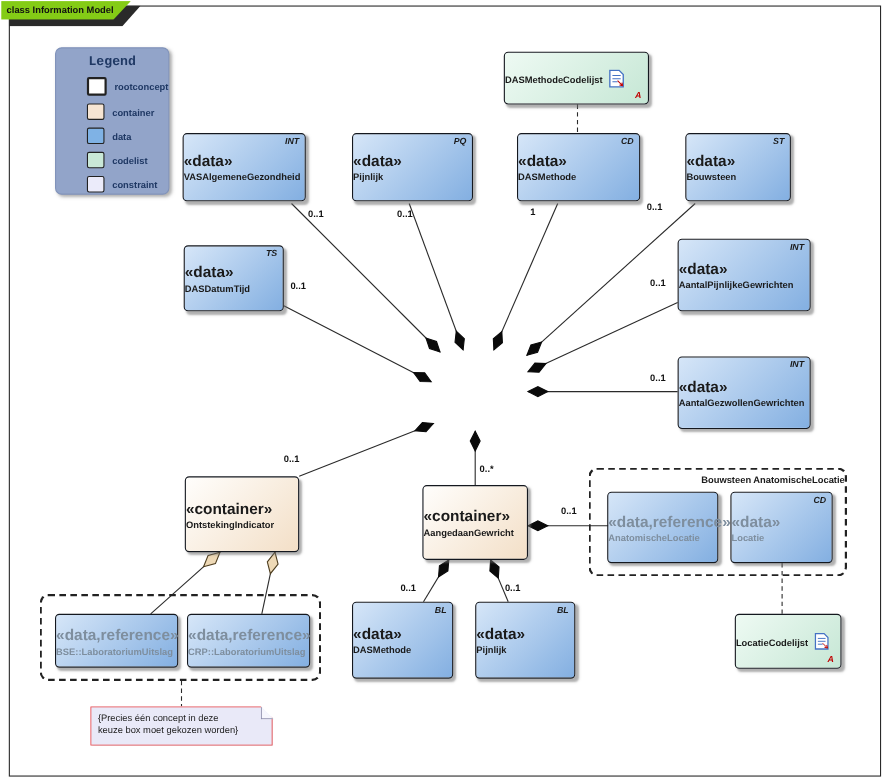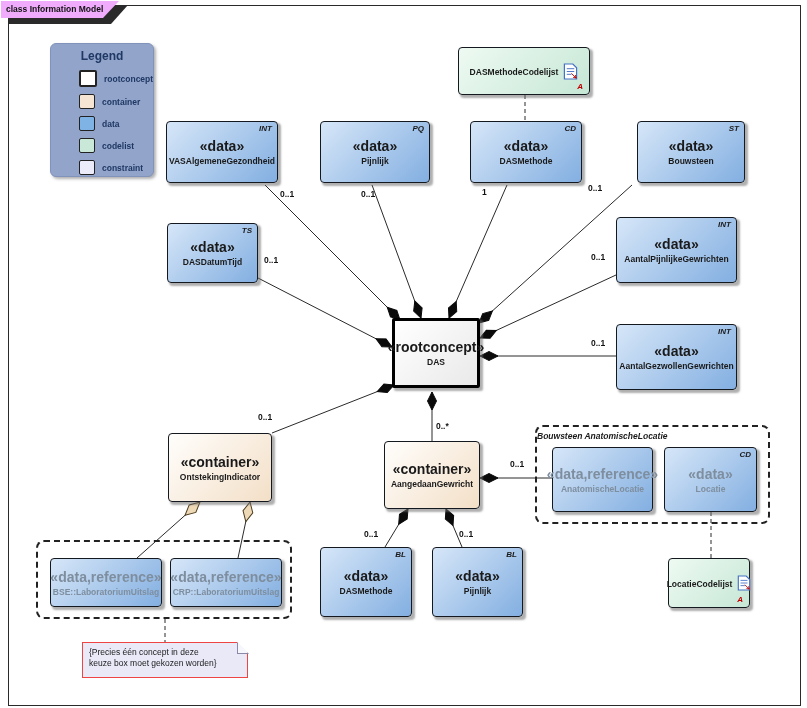--- a/index.html
+++ b/index.html
@@ -2,48 +2,48 @@
 <html><head>
 <meta charset="utf-8">
 <style>
   html,body{margin:0;padding:0;background:#fff;}
   body{font-family:"Liberation Sans",sans-serif;}
   #canvas{position:relative;width:807px;height:708px;background:#ffffff;overflow:hidden;}
   .frame{position:absolute;left:8px;top:5px;width:791px;height:699px;border:1px solid #2a2a2a;}
   
   .tab-outer{position:absolute;left:8px;top:5px;width:120px;height:19px;background:#2a2a2a;
     clip-path:polygon(0 0,100% 0,calc(100% - 17px) 100%,0 100%);}
-  .tab-inner{position:absolute;left:1px;top:1px;width:118px;height:17px;background:#f0abfc;
+  .tab-inner{position:absolute;left:1px;top:1px;width:118px;height:17px;background:#84cc16;
     clip-path:polygon(0 0,100% 0,calc(100% - 16px) 100%,0 100%);
     font-size:8.5px;font-weight:bold;color:#111;line-height:17px;padding-left:5px;box-sizing:border-box;}
   
   .legend{position:absolute;left:50px;top:43px;width:102px;height:132px;background:#92a4c9;
     border:1px solid #8193ba;border-radius:6px;box-shadow:2px 2px 3px rgba(100,100,100,.5);}
-  .legend-title{text-align:center;font-size:12px;font-weight:bold;color:#1f3864;margin-top:5px;}
+  .legend-title{text-align:center;font-size:12px;font-weight:bold;color:#1f3864;margin-top:5px;font-family:Liberation Mono, monospace;}
   .legend-item{display:flex;align-items:center;margin:7px 0 0 28px;}
   .legend-swatch{width:14px;height:13px;border:1px solid #222;border-radius:2px;margin-right:7px;flex:0 0 auto;}
   .legend-swatch.root{border-width:2px;}
   .legend-label{font-size:8.5px;color:#1f3864;font-weight:600;}
   
   .node{position:absolute;border:1px solid #14181f;border-radius:4px;
     box-shadow:2.5px 2.5px 2px rgba(110,110,110,.55);display:flex;flex-direction:column;
-    align-items:center;justify-content:center;box-sizing:border-box;}
+    align-items:flex-start;justify-content:center;box-sizing:border-box;}
   .node .stereo{font-size:14px;font-weight:600;color:#1a1a1a;white-space:nowrap;}
   .node .name{font-size:8.5px;font-weight:bold;color:#1a1a1a;white-space:nowrap;margin-top:2px;}
   .node .dtype{position:absolute;top:2px;right:5px;font-size:8px;font-style:italic;font-weight:bold;color:#1a1a1a;}
   .blue{background:linear-gradient(135deg,#d6e6f8 0%,#83afe1 100%);}
   .blue-ref .stereo,.blue-ref .name{color:#7e8e9e;}
   .cream{background:linear-gradient(135deg,#fffefc 0%,#f3dfc7 100%);}
   .green{background:linear-gradient(135deg,#eefaf3 0%,#c6e7d5 100%);}
   .rootbox{background:linear-gradient(135deg,#ffffff 0%,#e9e9e9 100%);border:3px solid #000;border-radius:2px;}
   .codelist-row{display:flex;align-items:center;gap:5px;}
   .badge-a{position:absolute;right:6px;bottom:3px;font-size:8px;font-weight:bold;font-style:italic;color:#c00000;}
   
   .group{position:absolute;border:2px dashed #222;border-radius:8px;box-sizing:border-box;}
-  .group-title{text-align:left;font-size:8.5px;font-weight:bold;color:#1a1a1a;margin-top:4px;font-style:italic;}
+  .group-title{text-align:right;font-size:8.5px;font-weight:bold;color:#1a1a1a;margin-top:4px;}
   
   .note{position:absolute;left:82px;top:642px;width:166px;height:36px;background:#e9e9f8;
     border:1px solid #ef4444;box-shadow:2px 2px 2px rgba(120,120,120,.45);
     clip-path:polygon(0 0,calc(100% - 11px) 0,100% 11px,100% 100%,0 100%);
     font-size:8.5px;color:#1a1a1a;padding:4px 28px 0 6px;box-sizing:border-box;line-height:1.35;}
   .note-fold{position:absolute;left:237px;top:642px;width:11px;height:11px;
     background:#f6f6fd;border-left:1px solid #8a8aa8;border-bottom:1px solid #8a8aa8;
     clip-path:polygon(0 0,0 100%,100% 100%);}
   .mult{position:absolute;font-size:8.5px;font-weight:600;color:#111;white-space:nowrap;}
   svg.connlayer{position:absolute;left:0;top:0;width:807px;height:708px;}
@@ -173,21 +173,21 @@
   <div class="node blue" style="left:320px;top:121px;width:110px;height:62px;">
     <span class="dtype">PQ</span>
     <span class="stereo">«data»</span>
     <span class="name">Pijnlijk</span>
   </div>
   <div class="node blue" style="left:470px;top:121px;width:112px;height:62px;">
     <span class="dtype">CD</span>
     <span class="stereo">«data»</span>
     <span class="name">DASMethode</span>
   </div>
-  <div class="node blue" style="left:637px;top:121px;width:108px;height:62px;">
+  <div class="node blue" style="left:623px;top:121px;width:96px;height:62px;">
     <span class="dtype">ST</span>
     <span class="stereo">«data»</span>
     <span class="name">Bouwsteen</span>
   </div>
 
   <div class="node blue" style="left:167px;top:223px;width:91px;height:60px;">
     <span class="dtype">TS</span>
     <span class="stereo">«data»</span>
     <span class="name">DASDatumTijd</span>
   </div>
@@ -195,24 +195,20 @@
     <span class="dtype">INT</span>
     <span class="stereo">«data»</span>
     <span class="name">AantalPijnlijkeGewrichten</span>
   </div>
   <div class="node blue" style="left:616px;top:324px;width:121px;height:66px;">
     <span class="dtype">INT</span>
     <span class="stereo">«data»</span>
     <span class="name">AantalGezwollenGewrichten</span>
   </div>
 
-  <div class="node rootbox" style="left:392px;top:318px;width:88px;height:70px;">
-    <span class="stereo">«rootconcept»</span>
-    <span class="name">DAS</span>
-  </div>
 
   <div class="node cream" style="left:168px;top:433px;width:104px;height:69px;">
     <span class="stereo">«container»</span>
     <span class="name">OntstekingIndicator</span>
   </div>
   <div class="node cream" style="left:384px;top:441px;width:96px;height:68px;">
     <span class="stereo">«container»</span>
     <span class="name">AangedaanGewricht</span>
   </div>
 
@@ -222,21 +218,21 @@
   <div class="node blue blue-ref" style="left:552px;top:447px;width:101px;height:65px;">
     <span class="stereo">«data,reference»</span>
     <span class="name">AnatomischeLocatie</span>
   </div>
   <div class="node blue blue-ref" style="left:664px;top:447px;width:93px;height:65px;">
     <span class="dtype">CD</span>
     <span class="stereo">«data»</span>
     <span class="name">Locatie</span>
   </div>
 
-  <div class="node green" style="left:668px;top:558px;width:82px;height:50px;">
+  <div class="node green" style="left:668px;top:558px;width:97px;height:50px;">
     <div class="codelist-row">
       <span class="name">LocatieCodelijst</span>
       <svg class="doc-icon" width="14" height="16" viewBox="0 0 16 18">
         <path d="M1.5 1 h9 l4 4 v12 h-13 z" fill="#ffffff" stroke="#4472c4" stroke-width="1.3"></path>
         <line x1="4" y1="6" x2="12" y2="6" stroke="#4472c4"></line>
         <line x1="4" y1="9" x2="12" y2="9" stroke="#4472c4"></line>
         <line x1="4" y1="12" x2="9" y2="12" stroke="#4472c4"></line>
         <path d="M9 11 l5 5 m0 0 l-3.2 -0.8 m3.2 0.8 l-0.8 -3.2" stroke="#c00000" fill="none"></path>
       </svg>
     </div>

